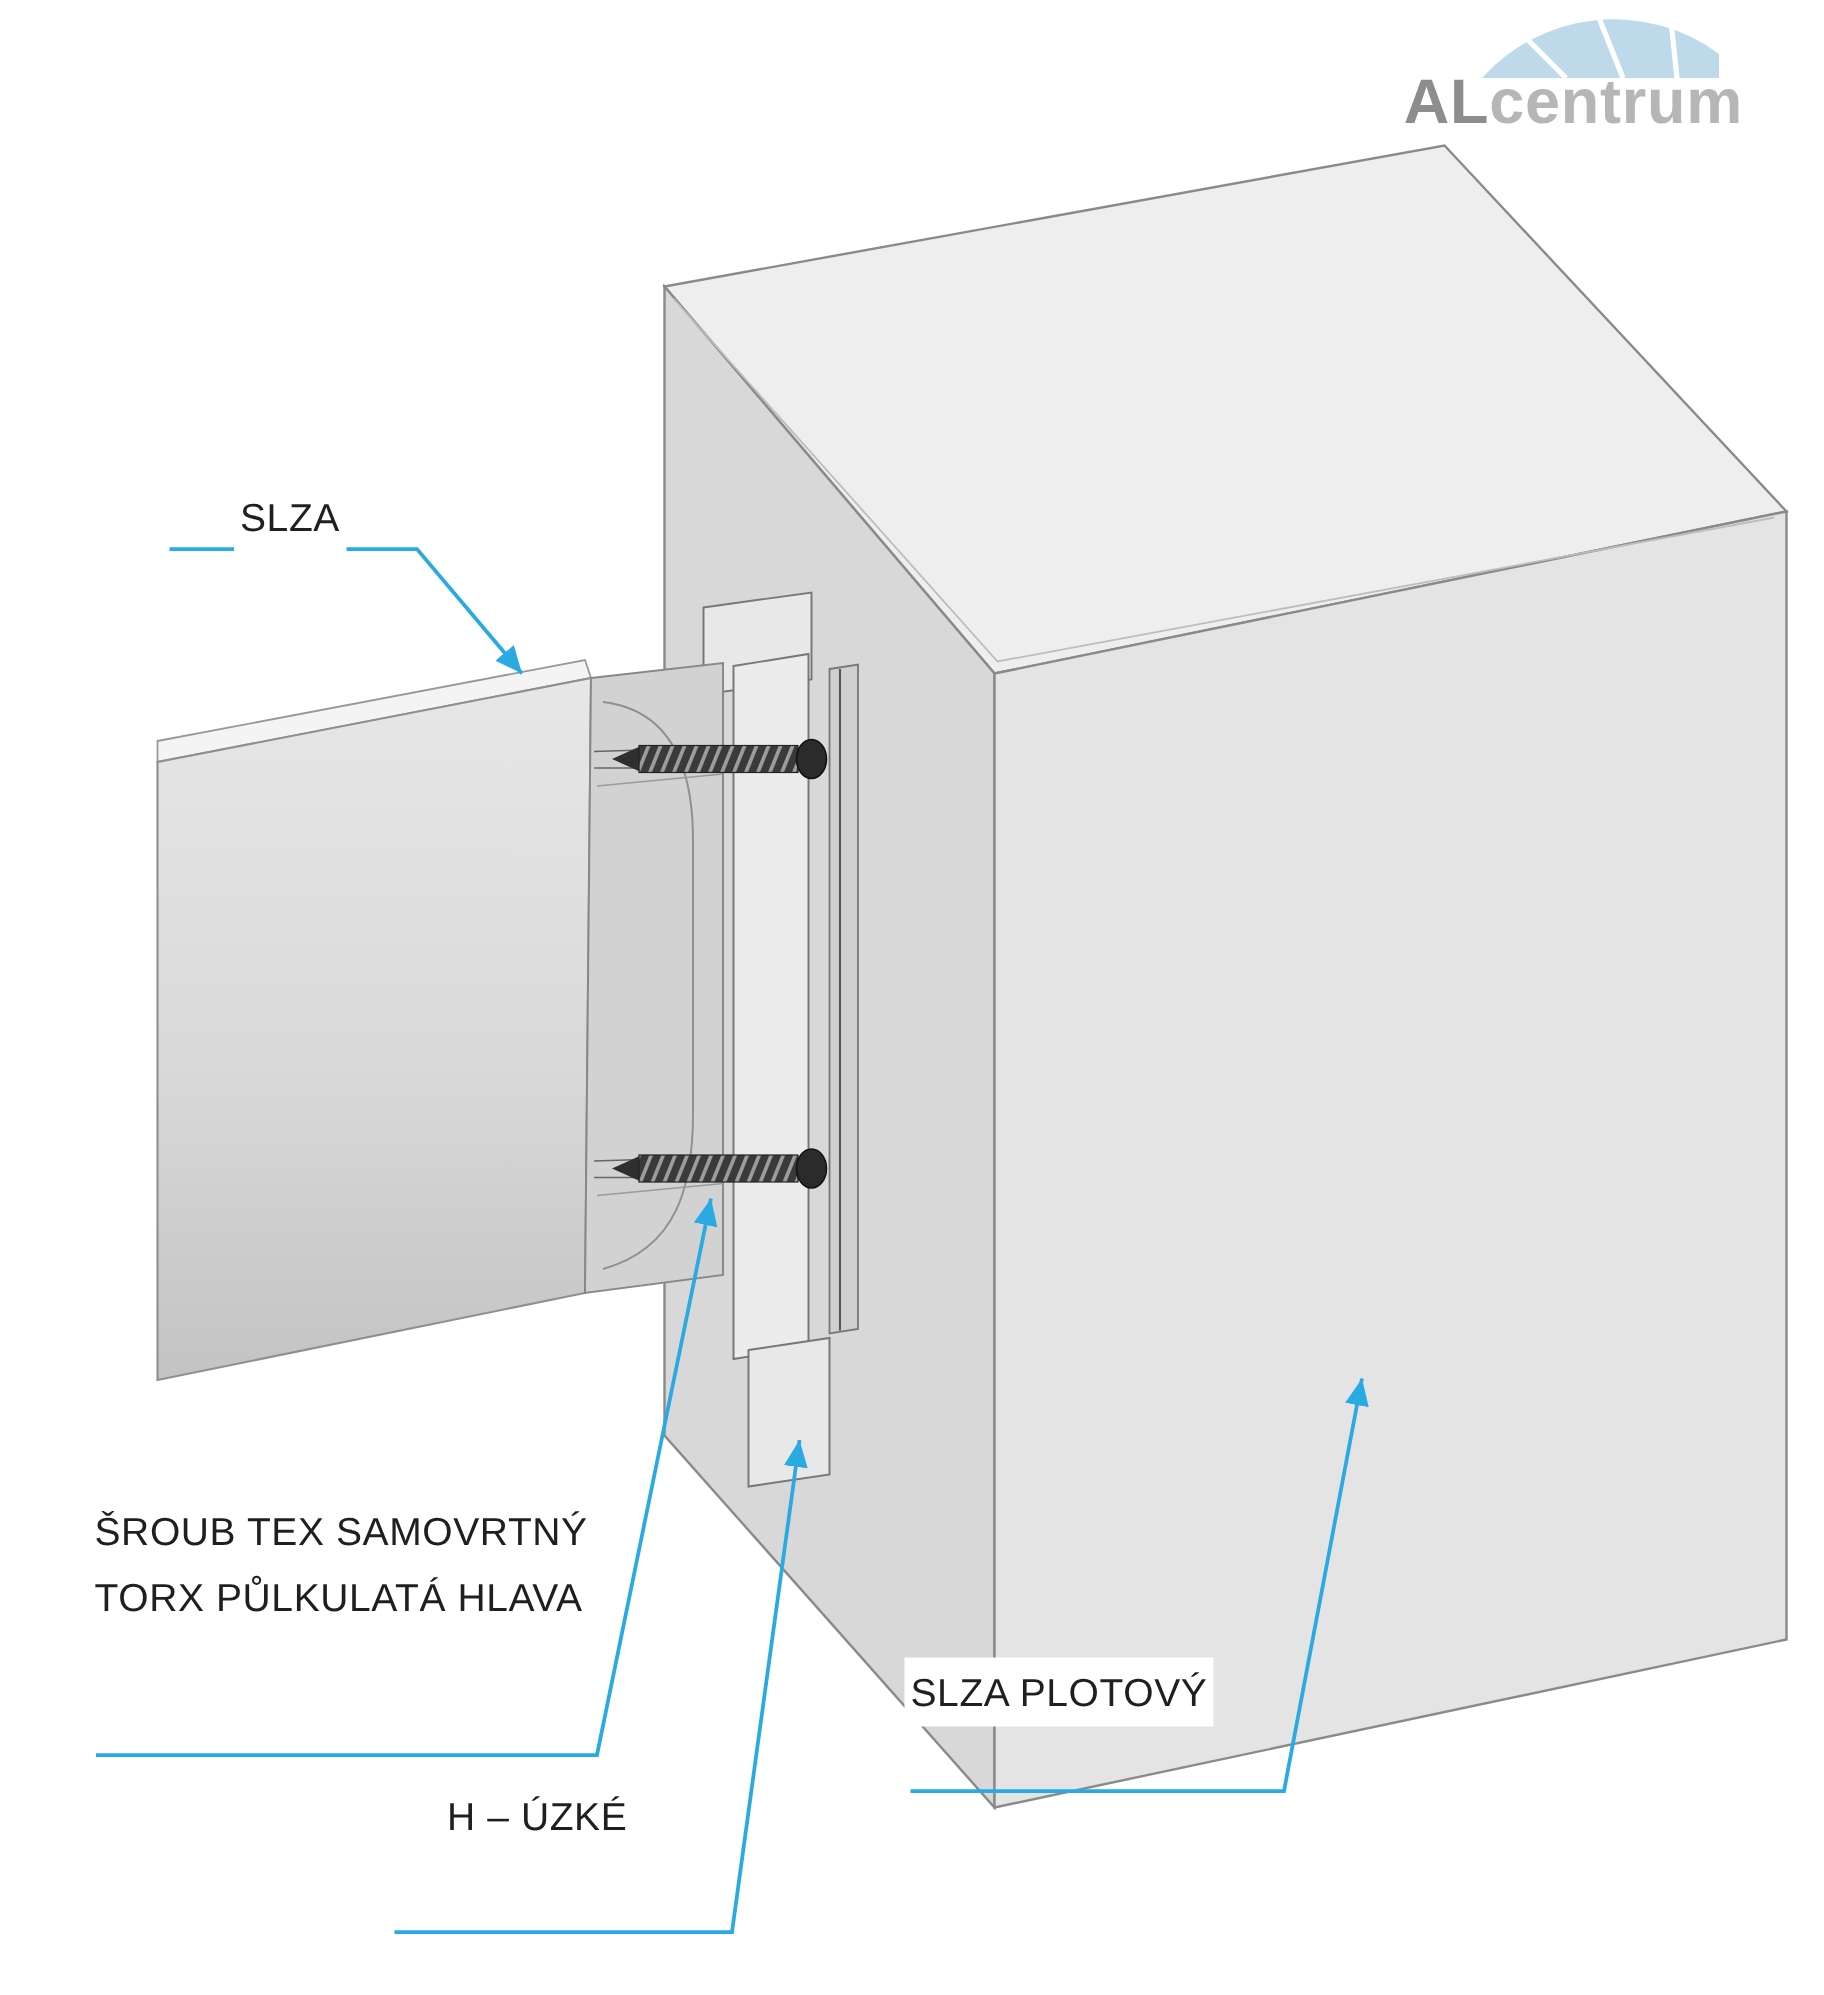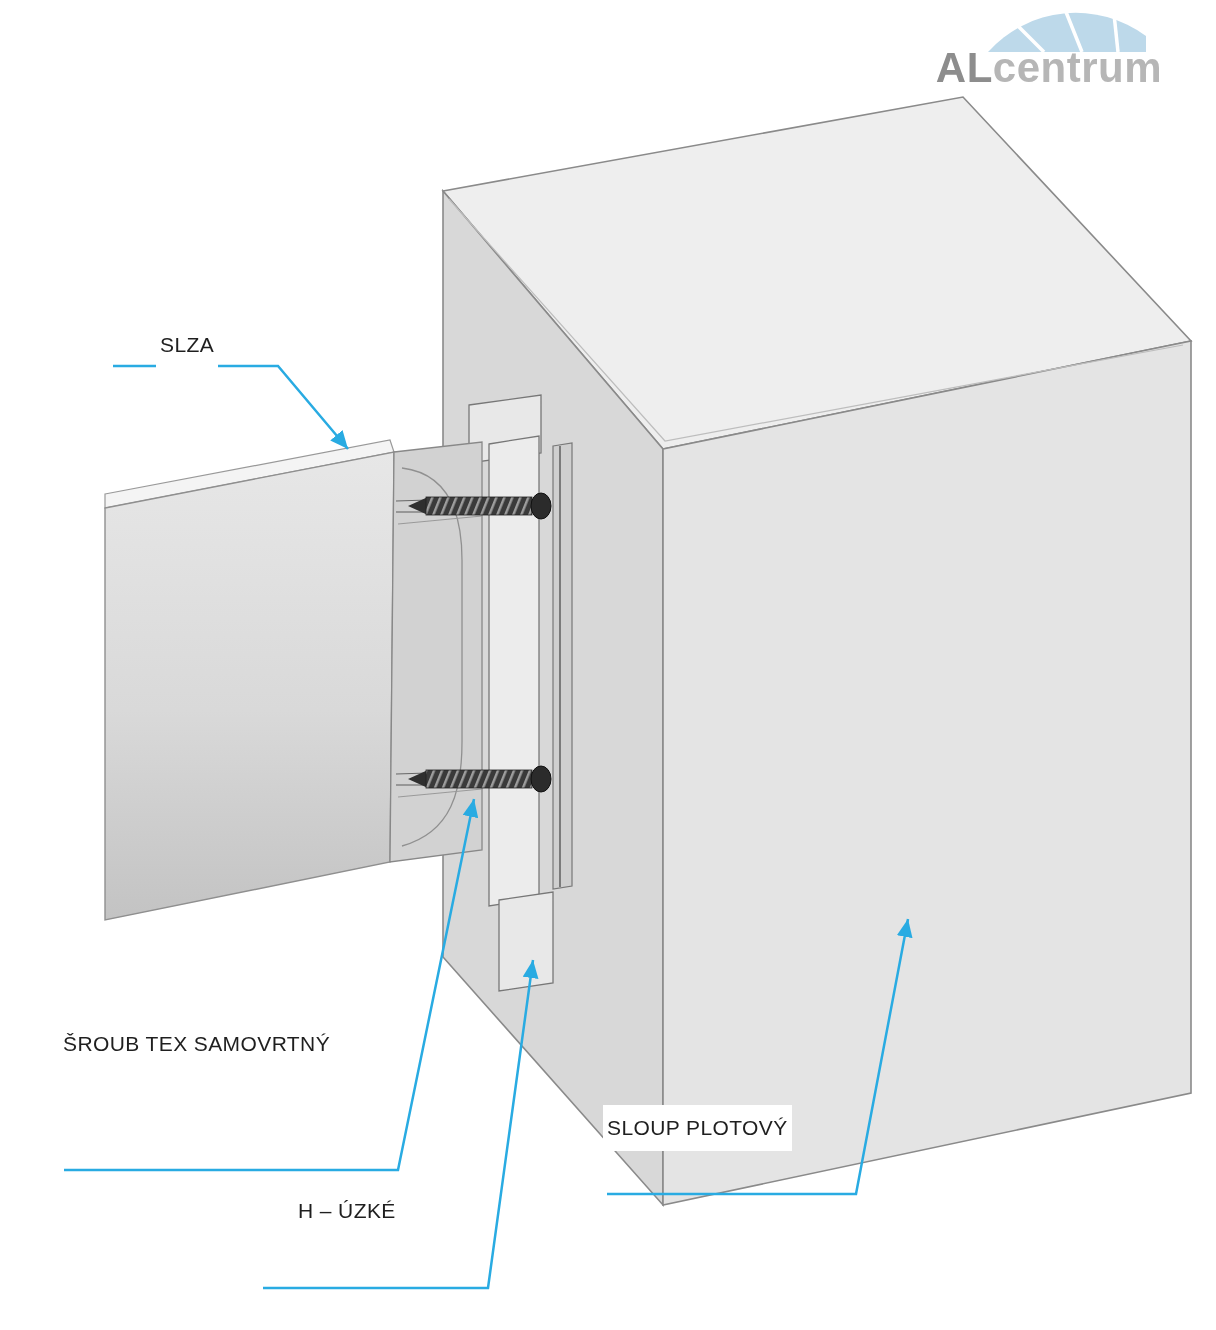--- a/index.html
+++ b/index.html
@@ -17,21 +17,21 @@
   .face-top   {fill:var(--post-top,#eeeeee);}
   .face-left  {fill:var(--post-left,#d8d8d8);}
   .face-right {fill:var(--post-right,#e4e4e4);}
   .outl       {stroke:var(--outline,#8a8a8a);}
   .leader     {stroke:var(--leader,#29abe2);fill:none;stroke-width:2.5;}
   .leader-fill{fill:var(--leader,#29abe2);}
 
   .label{
     position:absolute;
     color:var(--text,#1f1f1f);
-    font-size:21px;
+    font-size:26px;
     letter-spacing:.4px;
     background:#fff;
     padding:1px 4px;
     white-space:nowrap;
     line-height:44px;
   }
   .label .line{display:block;height:44px;}
 
   
   .logo{position:absolute;top:10px;right:54px;width:228px;height:82px;}
@@ -112,30 +112,31 @@
       <polyline class="leader" points="64,1170 398,1170 474,799" marker-end="url(#arrow)"></polyline>
       <polyline class="leader" points="263,1288 488,1288 533,960" marker-end="url(#arrow)"></polyline>
       <polyline class="leader" points="607,1194 856,1194 908,919" marker-end="url(#arrow)"></polyline>
     </g>
   </svg>
 
   <div class="label" style="left:156px;top:322px;">
     <span>SLZA</span>
   </div>
 
-  <div class="label" style="left:59px;top:1021px;">
+  <div class="label" style="left:59px;top:998px;">
     <span class="line">ŠROUB TEX SAMOVRTNÝ</span>
+    <span class="line">TORX PŮLKULATÁ HLAVA</span>
   </div>
 
   <div class="label" style="left:294px;top:1188px;">
     <span>H – ÚZKÉ</span>
   </div>
 
   <div class="label" style="left:603px;top:1105px;">
-    <span class="line">SLOUP PLOTOVÝ</span>
+    <span class="line">SLZA PLOTOVÝ</span>
   </div>
 
   <div class="logo">
     <svg class="logo-arc" width="162" height="42" viewBox="0 0 162 42">
       <path d="M 2,42 A 118,118 0 0 1 160,26 L 160,42 Z" fill="var(--logo-arc,#bdd9ea)"></path>
       <line x1="58" y1="42" x2="26" y2="10" stroke="#fff" stroke-width="3.5"></line>
       <line x1="96" y1="42" x2="80" y2="2" stroke="#fff" stroke-width="3.5"></line>
       <line x1="132" y1="42" x2="128" y2="4" stroke="#fff" stroke-width="3.5"></line>
     </svg>
     <div class="logo-text">

